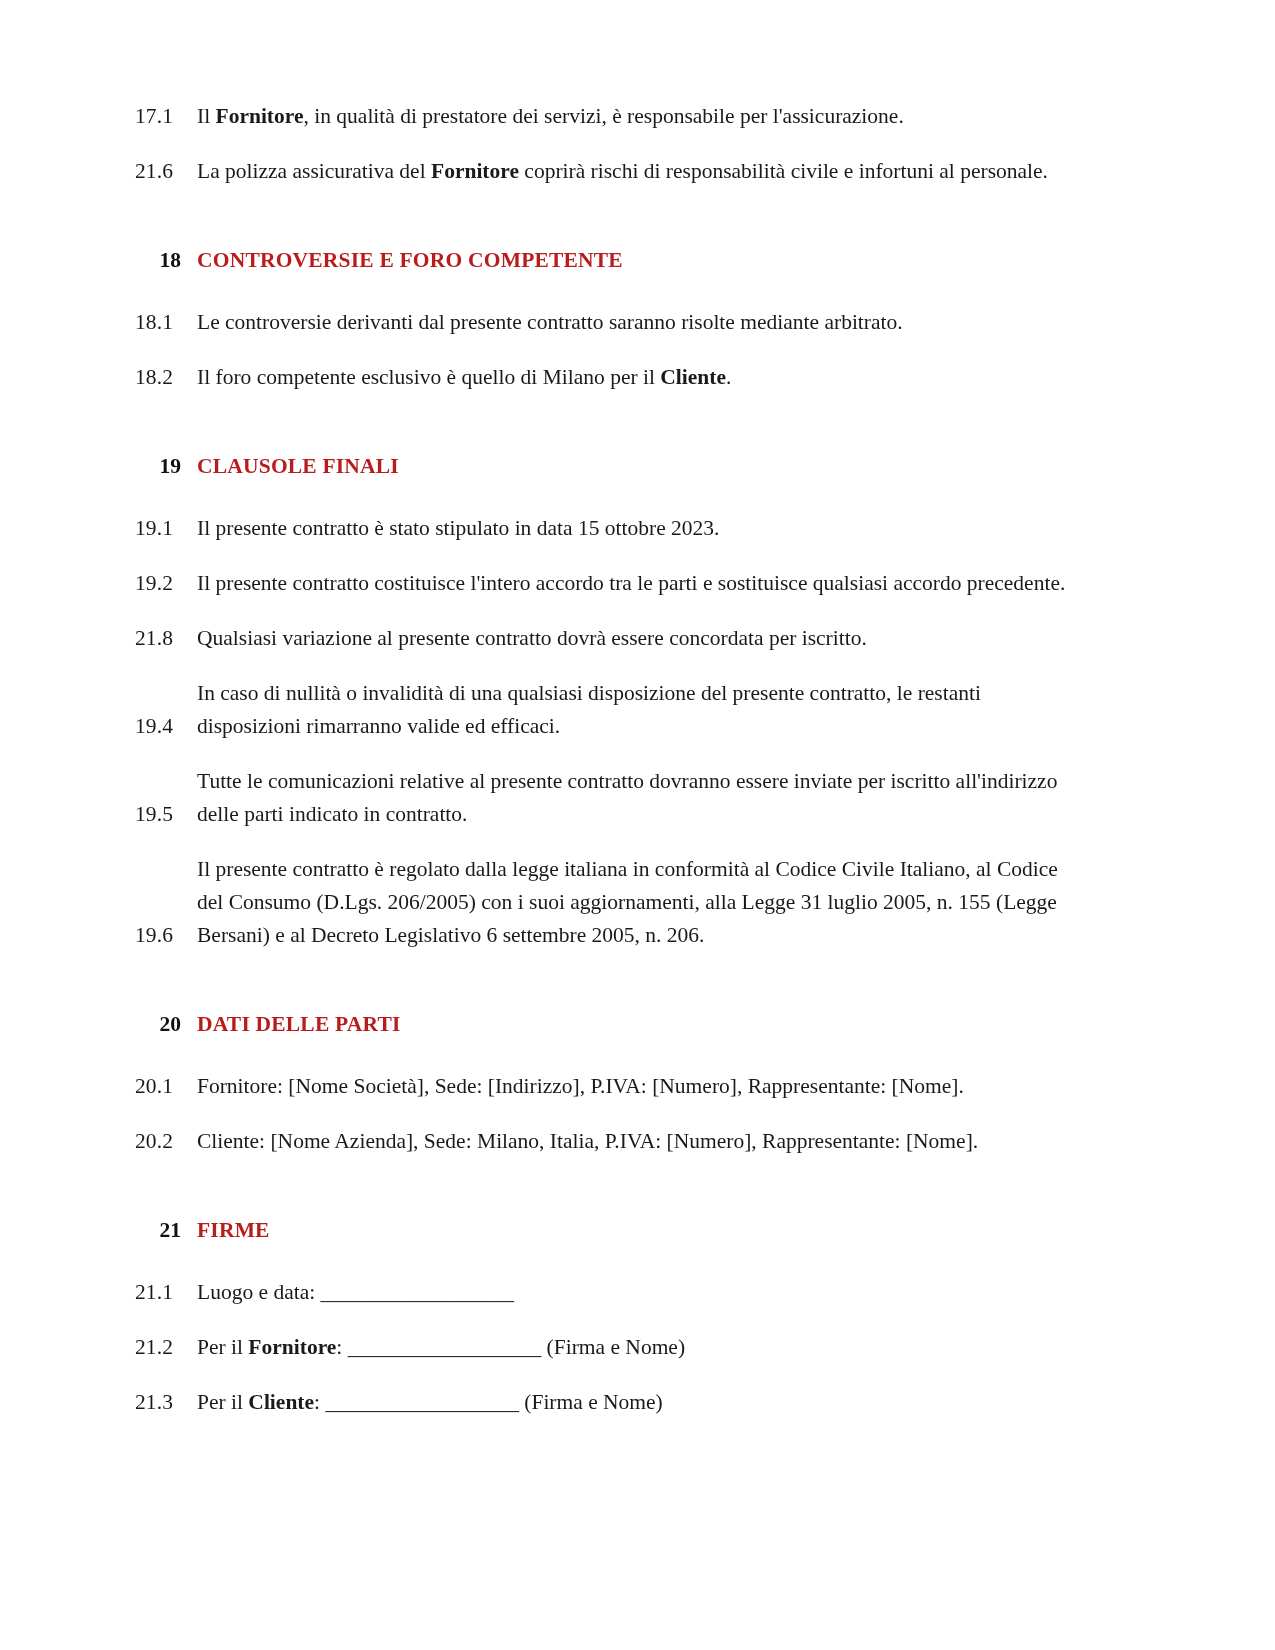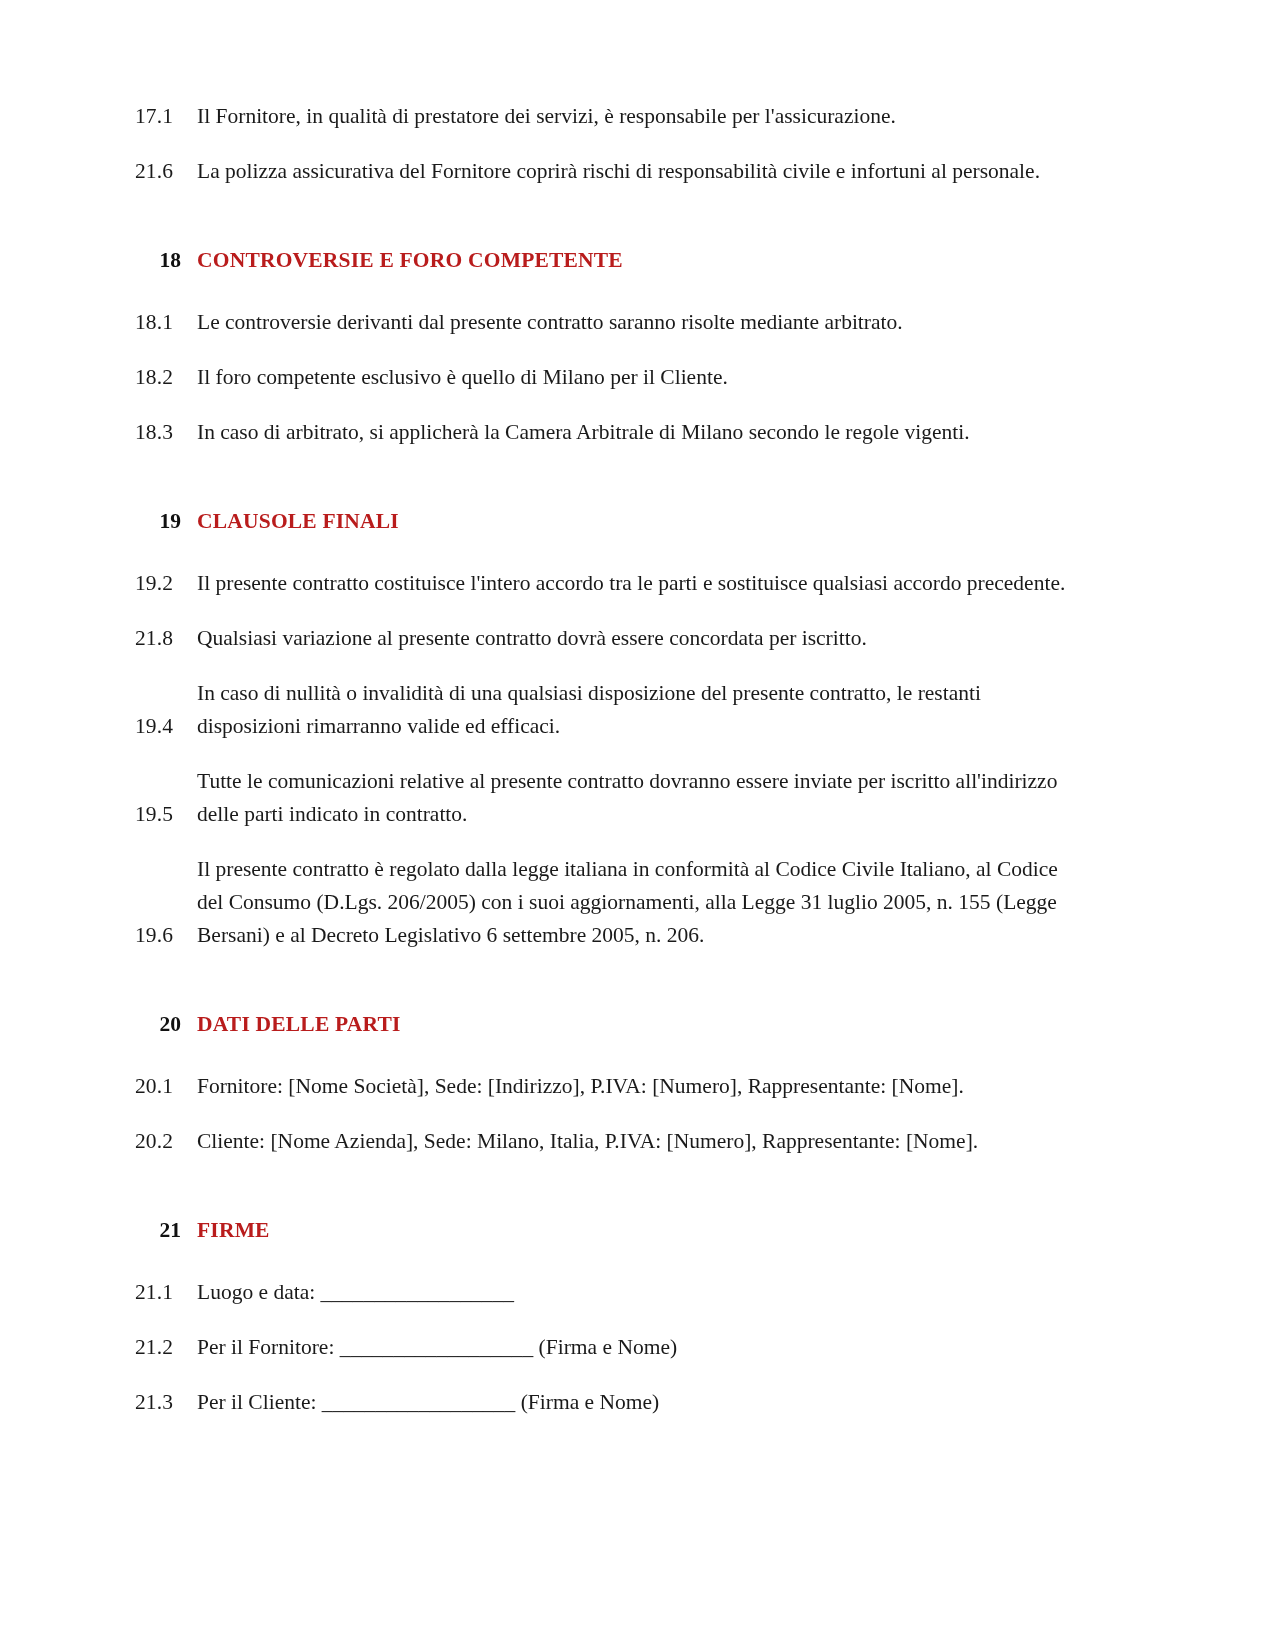--- a/index.html
+++ b/index.html
@@ -45,21 +45,21 @@
   }
   .clause .txt {
     flex: 1 1 auto;
     font-size: 21.5px;
     line-height: 33px;
     color: #1a1a1a;
     text-align: left;
   }
   .clause .txt b,
   .clause .txt strong {
-    font-weight: 400;
+    font-weight: 700;
   }
 
   
   .section-head {
     display: flex;
     align-items: flex-end;
     margin-top: 56px;
     margin-bottom: 30px;
   }
   .section-head .num {
@@ -105,31 +105,31 @@
     </div>
     <div>
       <div class="clause">
         <span class="num">18.1</span>
         <span class="txt"><span>Le controversie derivanti dal presente contratto saranno risolte mediante arbitrato.</span></span>
       </div>
       <div class="clause">
         <span class="num">18.2</span>
         <span class="txt"><span>Il foro competente esclusivo è quello di Milano per il </span><b>Cliente</b><span>.</span></span>
       </div>
-      <div class="clause">
-        <span class="num">18.3</span>
-        <span class="txt"><span>In caso di arbitrato, si applicherà la Camera Arbitrale di Milano secondo le regole vigenti.</span></span>
-      </div>
     </div>
 
     <div class="section-head">
       <span class="num">19</span>
       <span class="title">CLAUSOLE FINALI</span>
     </div>
     <div>
+      <div class="clause">
+        <span class="num">19.1</span>
+        <span class="txt"><span>Il presente contratto è stato stipulato in data 15 ottobre 2023.</span></span>
+      </div>
       <div class="clause">
         <span class="num">19.2</span>
         <span class="txt"><span>Il presente contratto costituisce l'intero accordo tra le parti e sostituisce qualsiasi accordo precedente.</span></span>
       </div>
       <div class="clause">
         <span class="num">21.8</span>
         <span class="txt"><span>Qualsiasi variazione al presente contratto dovrà essere concordata per iscritto.</span></span>
       </div>
       <div class="clause">
         <span class="num">19.4</span>

